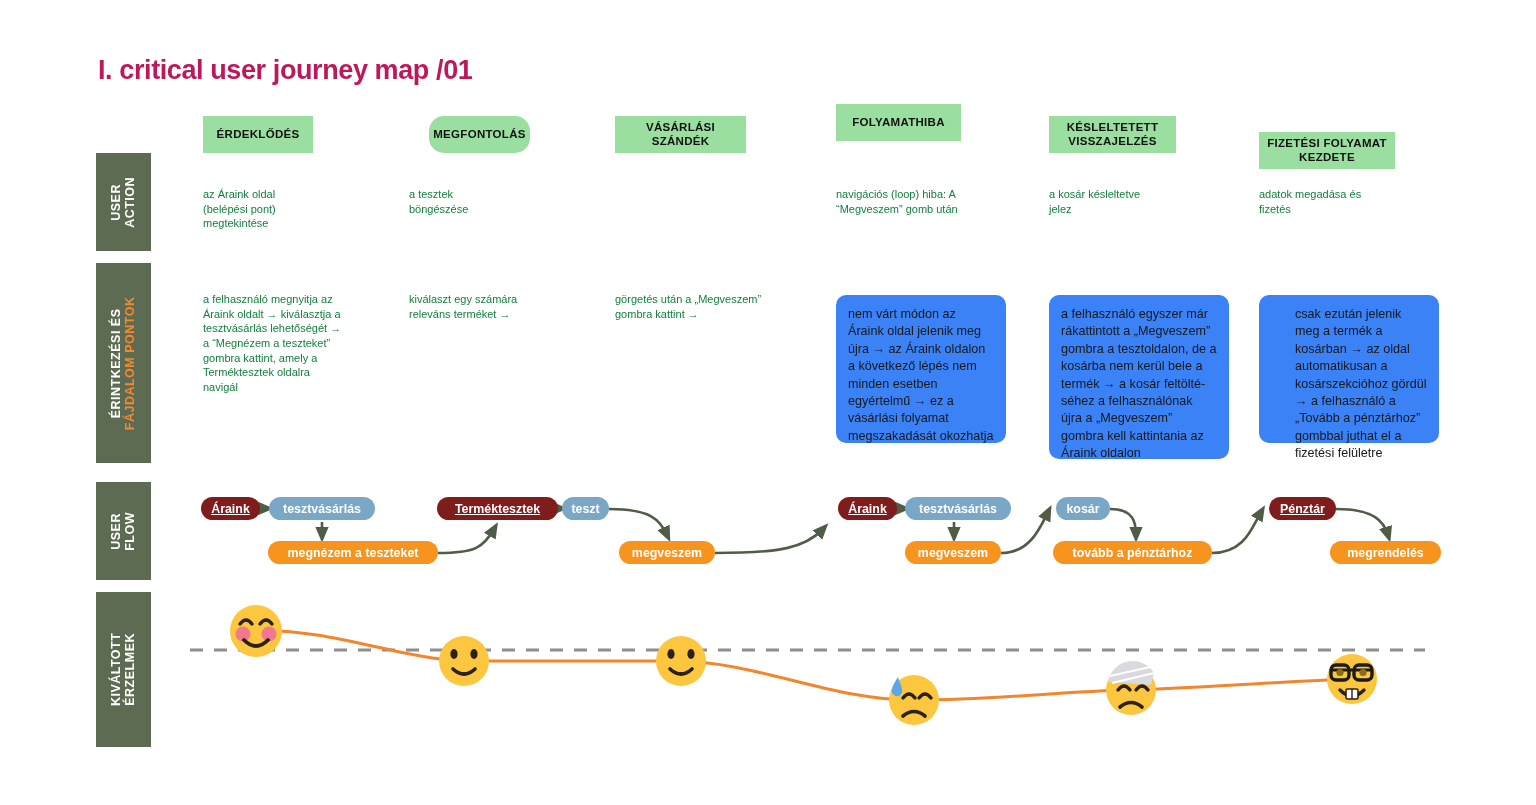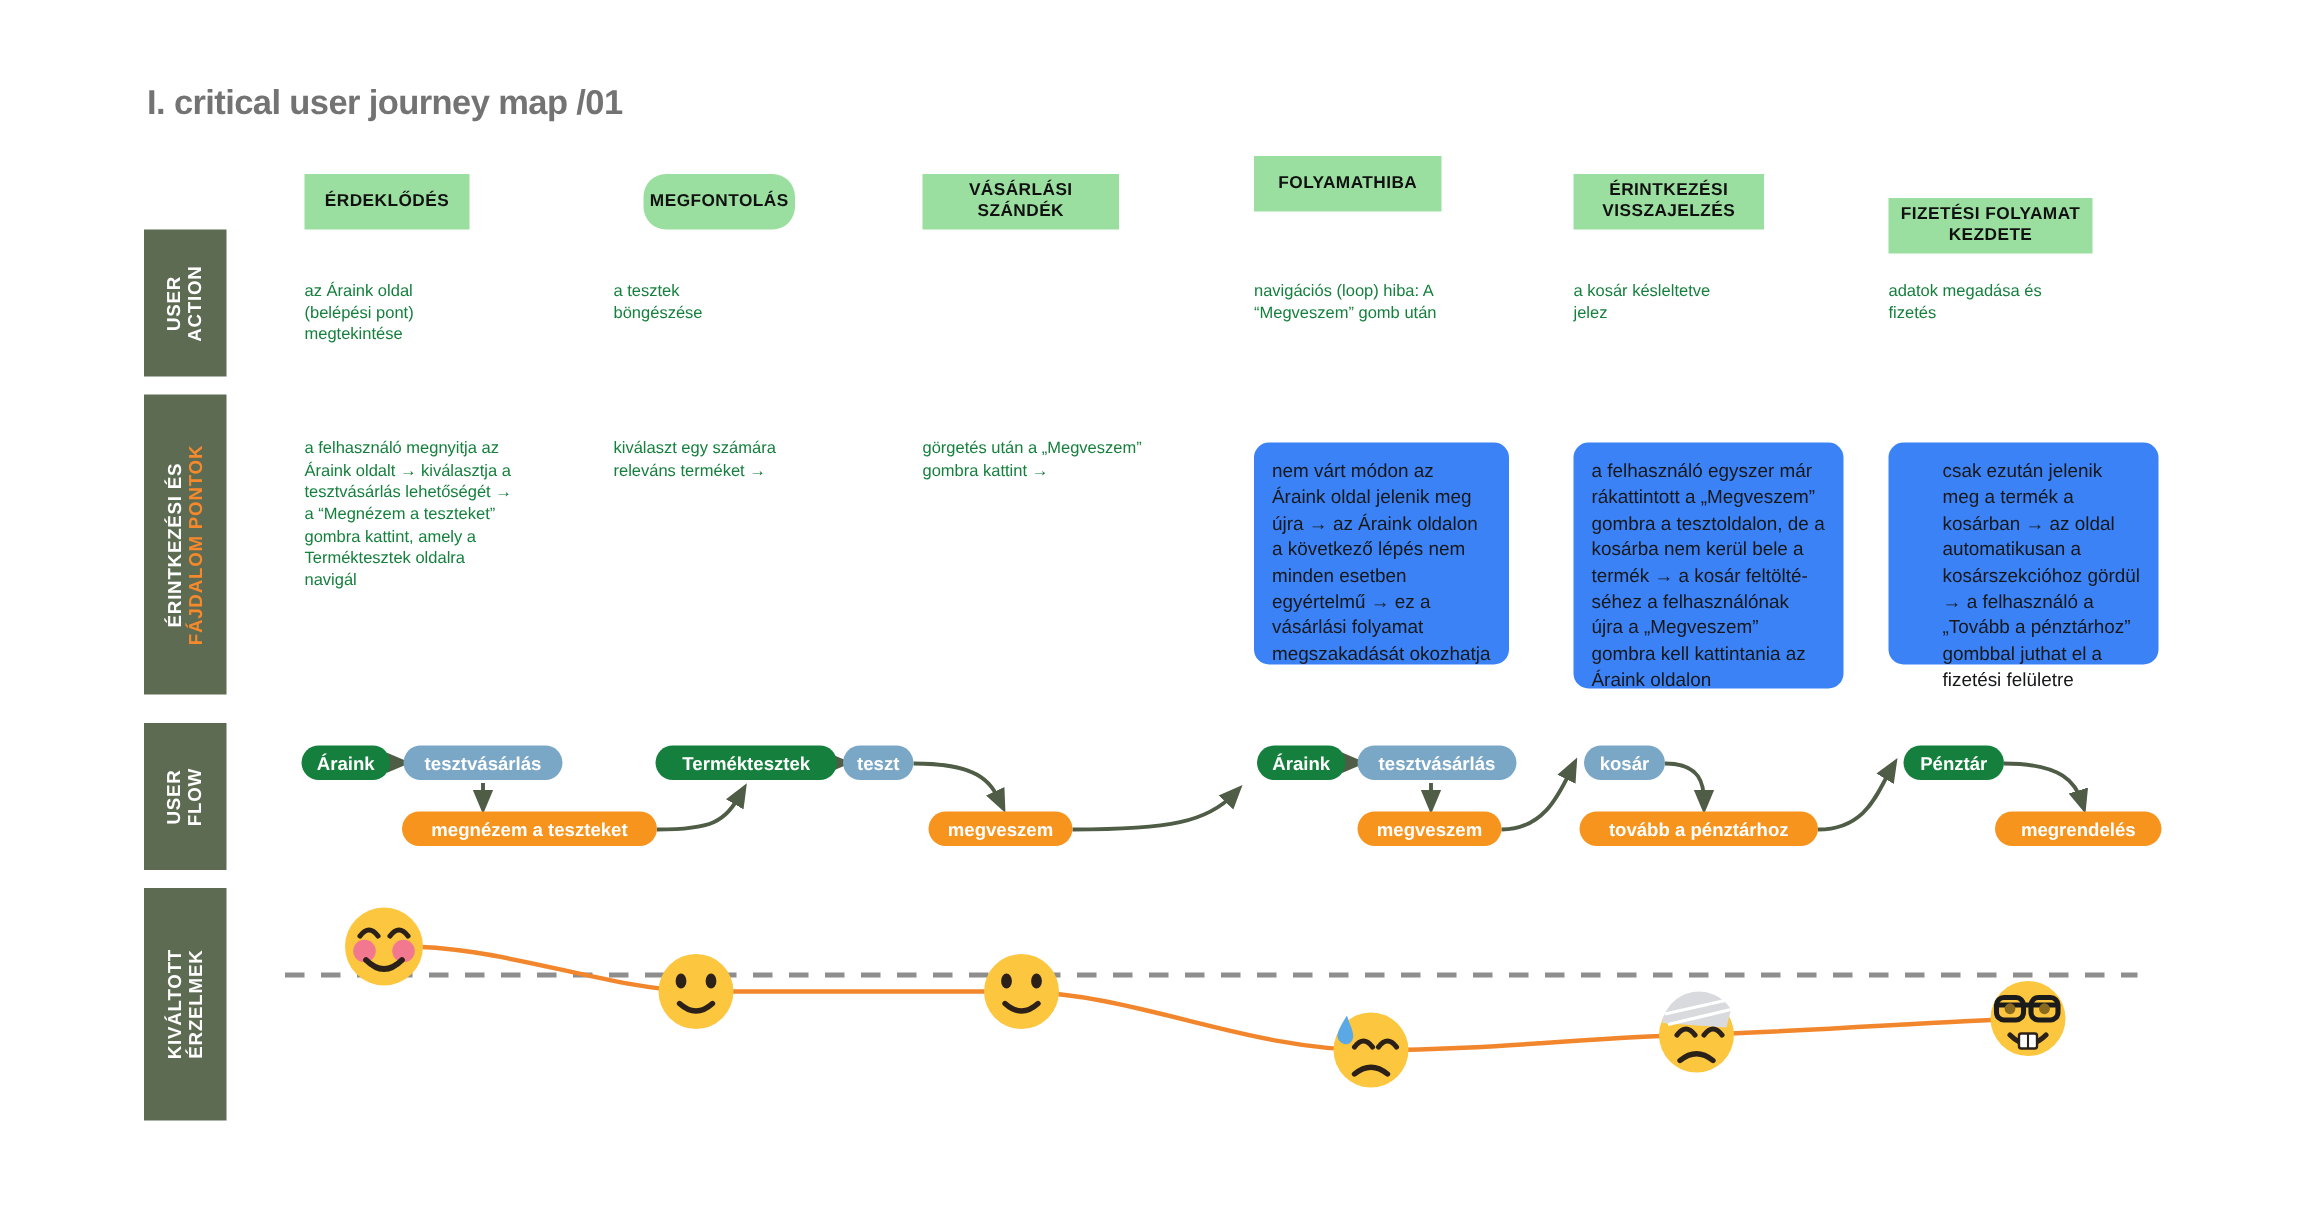--- a/index.html
+++ b/index.html
@@ -6,21 +6,21 @@
   body{
     width:1536px;height:805px;background:#ffffff;
     font-family:"Liberation Sans","DejaVu Sans",sans-serif;
     overflow:hidden;position:relative;
   }
   #canvas{position:relative;width:1536px;height:805px;}
 
   
   .page-title{
     position:absolute;left:98px;top:55px;
-    font-size:23px;font-weight:bold;color:#737373;
+    font-size:27px;font-weight:bold;color:#be185d;
     letter-spacing:-0.4px;white-space:nowrap;
   }
 
   
   .stage-chip{
     position:absolute;background:#9adf9f;
     display:flex;align-items:center;justify-content:center;
     text-align:center;font-size:11.5px;font-weight:bold;color:#111111;
     letter-spacing:0.3px;line-height:1.15;padding:0 6px;box-sizing:border-box;
   }
@@ -49,21 +49,21 @@
     padding:11px 12px;box-sizing:border-box;
     font-size:12.6px;color:#17181a;line-height:1.38;white-space:pre-line;
   }
 
   
   .pill{
     position:absolute;display:flex;align-items:center;justify-content:center;
     border-radius:14px;height:23px;box-sizing:border-box;padding:0 10px;
     font-size:12.4px;font-weight:bold;color:#ffffff;white-space:nowrap;
   }
-  .pill.dark{background:#15803d;}
+  .pill.dark{background:#7f1d1d;text-decoration:underline;}
   .pill.blue{background:#7ba7c7;}
   .pill.orange{background:#f7941e;border-radius:13px;}
 
   
   .layer{position:absolute;left:0;top:0;width:1536px;height:805px;pointer-events:none;}
 </style>
 </head>
 <body>
 
 <div id="canvas">
@@ -84,21 +84,21 @@
 
   <div class="row-label" style="top:592px;height:155px;">
     <span><span>KIVÁLTOTT</span><br><span>ÉRZELMEK</span></span>
   </div>
 
   <div class="stage-chip" style="left:203px;top:116px;width:110px;height:37px;">ÉRDEKLŐDÉS</div>
   <div class="stage-chip" style="left:429px;top:116px;width:101px;height:37px;border-radius:15px;">MEGFONTOLÁS</div>
   <div class="stage-chip" style="left:615px;top:116px;width:131px;height:37px;">VÁSÁRLÁSI
 SZÁNDÉK</div>
   <div class="stage-chip" style="left:836px;top:104px;width:125px;height:37px;">FOLYAMATHIBA</div>
-  <div class="stage-chip" style="left:1049px;top:116px;width:127px;height:37px;">ÉRINTKEZÉSI
+  <div class="stage-chip" style="left:1049px;top:116px;width:127px;height:37px;">KÉSLELTETETT
 VISSZAJELZÉS</div>
   <div class="stage-chip" style="left:1259px;top:132px;width:136px;height:37px;">FIZETÉSI FOLYAMAT
 KEZDETE</div>
 
   <div class="cell-text" style="left:203px;top:187px;width:180px;">az Áraink oldal
 (belépési pont)
 megtekintése</div>
   <div class="cell-text" style="left:409px;top:187px;width:180px;">a tesztek
 böngészése</div>
   <div class="cell-text" style="left:836px;top:187px;width:218px;">navigációs (loop) hiba: A

